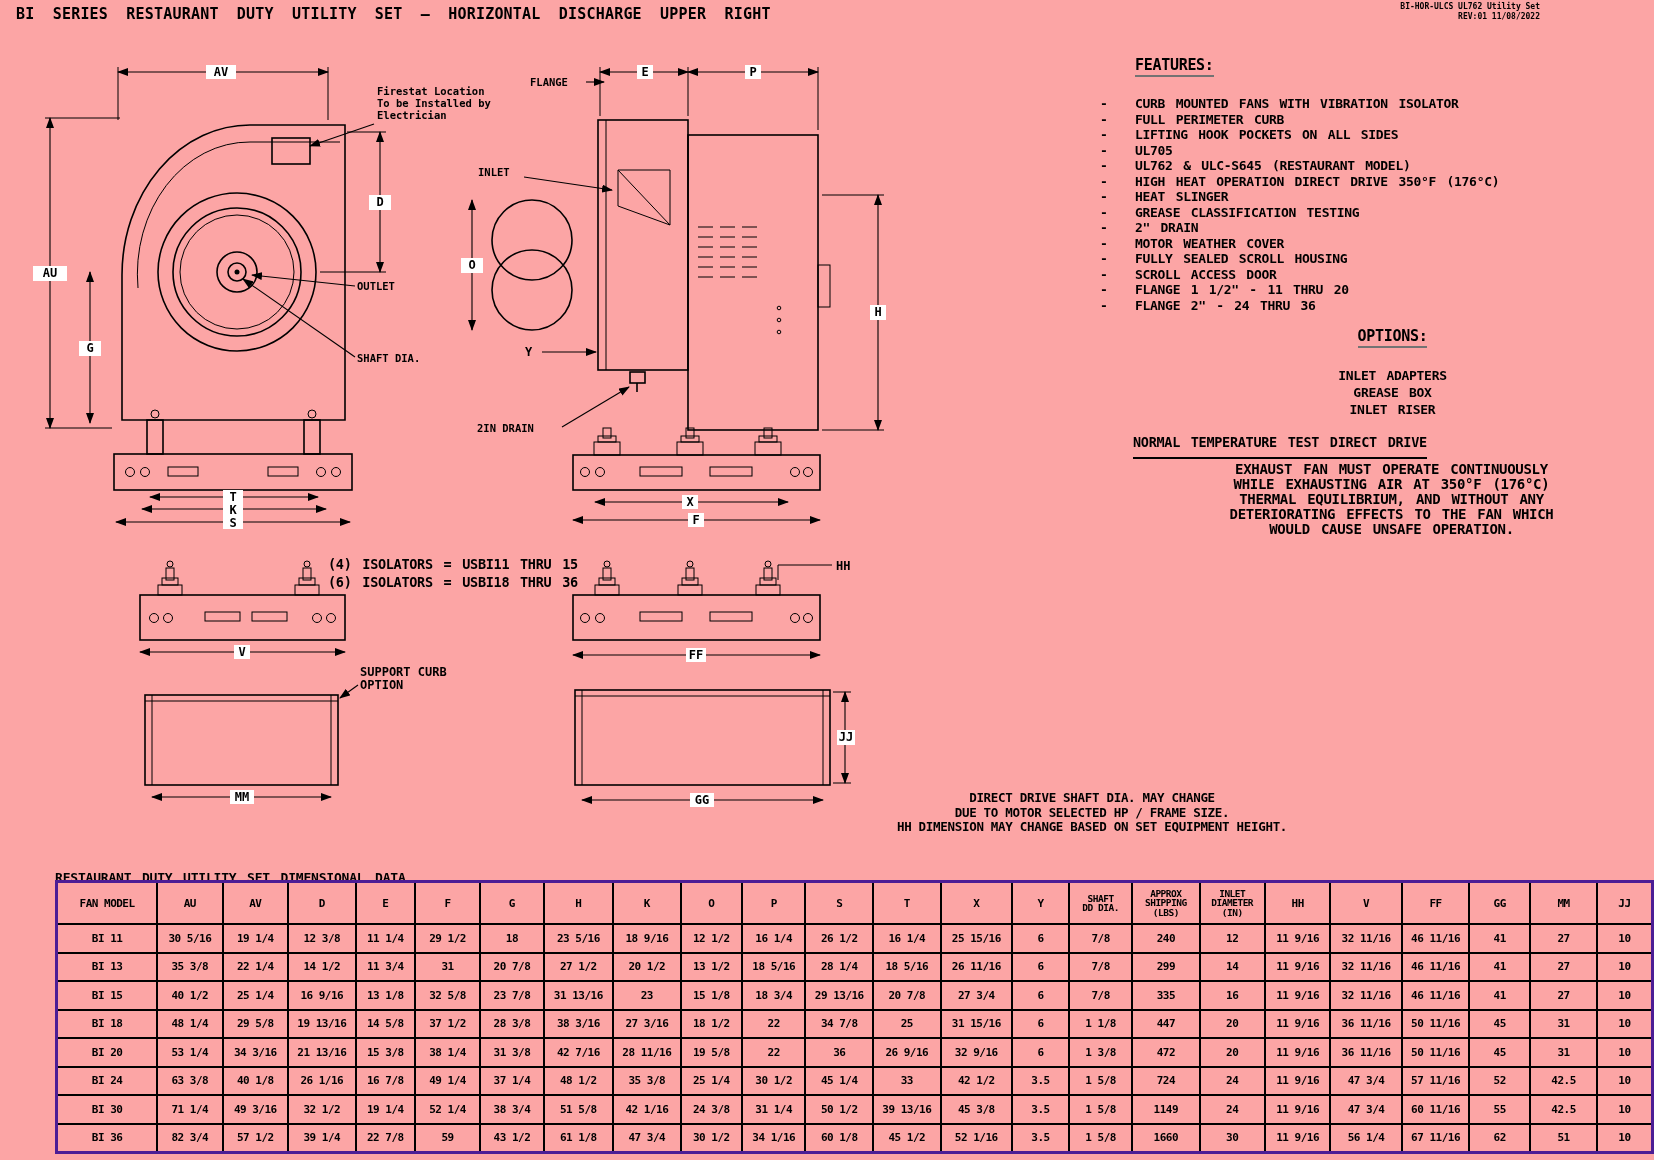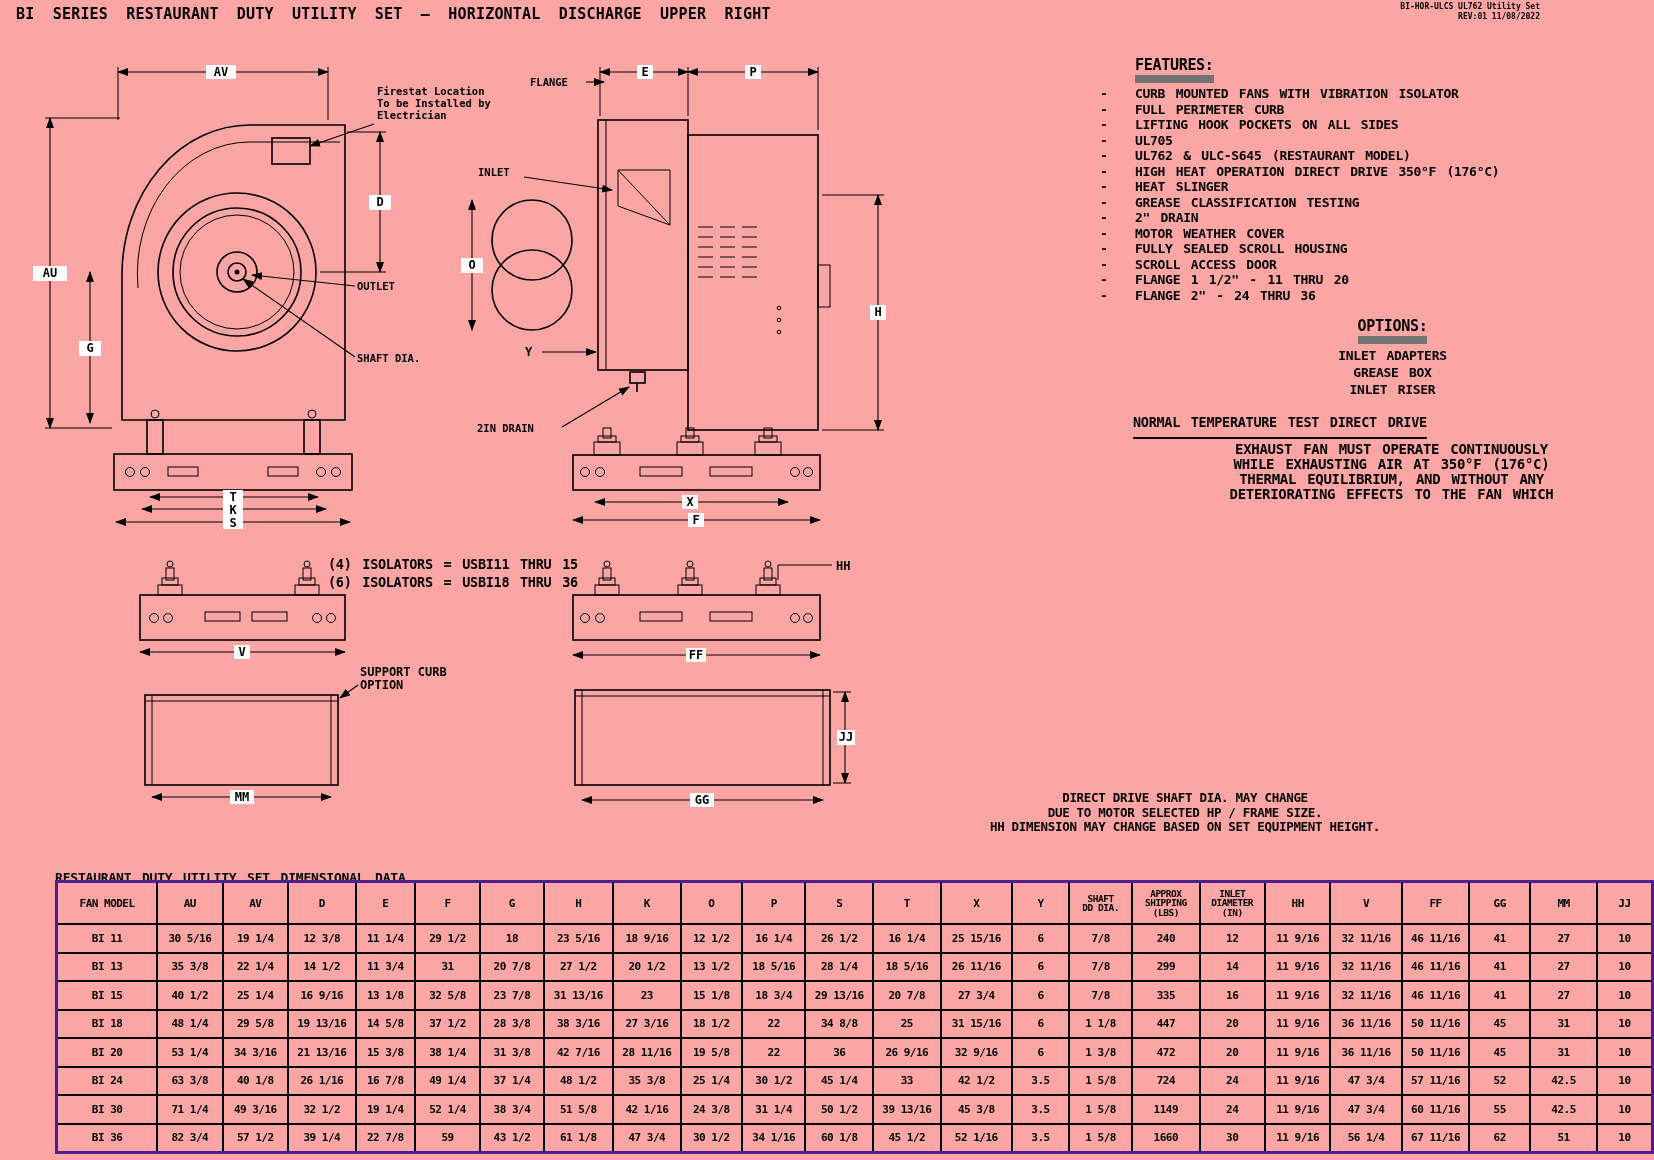--- a/index.html
+++ b/index.html
@@ -3,30 +3,30 @@
 <meta charset="utf-8">
 <style>
   html,body{margin:0;padding:0;background:#fff;}
   .page{position:relative;width:1654px;height:1160px;background:#fca5a5;color:#000;
         font-family:"DejaVu Sans Mono",monospace;font-weight:bold;overflow:hidden;}
   .abs{position:absolute;}
   .title{left:16px;top:5px;font-size:15px;letter-spacing:0.2px;word-spacing:9px;white-space:nowrap;}
   .docref{left:1150px;top:2px;width:390px;font-size:8px;line-height:10px;text-align:right;letter-spacing:0;}
   
   .rightcol{left:1100px;top:56px;width:550px;font-size:13px;letter-spacing:-0.3px;word-spacing:3px;}
-  .heading{font-size:15px;margin-left:35px;display:inline-block;border-bottom:8px solid #737373;padding-bottom:1px;margin-bottom:3px;}
+  .heading{font-size:15px;margin-left:35px;display:inline-block;border-bottom:2px solid #737373;padding-bottom:1px;margin-bottom:19px;}
   .feat-row{display:flex;line-height:15.5px;}
   .feat-dash{width:35px;}
   .opt-block{margin-top:14px;text-align:center;}
   .opt-item{margin-left:35px;line-height:17px;}
   .ntt{margin-top:16px;margin-left:33px;}
   .ntt-head{display:inline-block;border-bottom:2px solid #000;padding-bottom:7px;margin-bottom:3px;font-size:13.5px;}
   .ntt-line{line-height:15px;font-size:14px;text-align:center;}
   .iso-notes{left:328px;top:556px;font-size:13.5px;line-height:17.5px;letter-spacing:-0.3px;word-spacing:3px;}
-  .shaft-note{left:925px;top:791px;width:520px;text-align:center;font-size:12.5px;line-height:14.5px;letter-spacing:-0.3px;}
+  .shaft-note{left:832px;top:791px;width:520px;text-align:center;font-size:12.5px;line-height:14.5px;letter-spacing:-0.3px;}
   .tbl-title{left:55px;top:858px;font-size:13px;letter-spacing:-0.2px;word-spacing:3px;margin-top:12px;}
   
   table.dim{border-collapse:collapse;table-layout:fixed;position:absolute;left:55px;top:880px;
             border:3px solid #4c1d95;}
   table.dim th,table.dim td{border:2px solid #000;text-align:center;vertical-align:middle;
             padding:0;font-weight:bold;font-family:"DejaVu Sans Mono",monospace;}
   table.dim th{font-size:11px;line-height:11px;height:40px;white-space:pre-line;letter-spacing:-0.5px;}
   table.dim th.small{font-size:9.5px;line-height:9.5px;}
   table.dim td{font-size:11px;height:26.5px;letter-spacing:-0.5px;white-space:nowrap;}
   
@@ -363,20 +363,21 @@
         </div>
     </div>
 
     <div class="ntt">
       <div class="ntt-head">NORMAL TEMPERATURE TEST DIRECT DRIVE</div>
       <div id="ntt-body">
           <div class="ntt-line">EXHAUST FAN MUST OPERATE CONTINUOUSLY</div>
           <div class="ntt-line">WHILE EXHAUSTING AIR AT 350°F (176°C)</div>
           <div class="ntt-line">THERMAL EQUILIBRIUM, AND WITHOUT ANY</div>
           <div class="ntt-line">DETERIORATING EFFECTS TO THE FAN WHICH</div>
+          <div class="ntt-line">WOULD CAUSE UNSAFE OPERATION.</div>
         </div>
     </div>
   </div>
 
   <div class="abs iso-notes" id="isolator-notes">
       <div>(4) ISOLATORS = USBI11 THRU 15</div>
       <div>(6) ISOLATORS = USBI18 THRU 36</div>
     </div>
 
   <div class="abs shaft-note" id="shaft-note">
@@ -505,21 +506,21 @@
           <td>48 1/4</td>
           <td>29 5/8</td>
           <td>19 13/16</td>
           <td>14 5/8</td>
           <td>37 1/2</td>
           <td>28 3/8</td>
           <td>38 3/16</td>
           <td>27 3/16</td>
           <td>18 1/2</td>
           <td>22</td>
-          <td>34 8/8</td>
+          <td>34 7/8</td>
           <td>25</td>
           <td>31 15/16</td>
           <td>6</td>
           <td>1 1/8</td>
           <td>447</td>
           <td>20</td>
           <td>11 9/16</td>
           <td>36 11/16</td>
           <td>50 11/16</td>
           <td>45</td>

